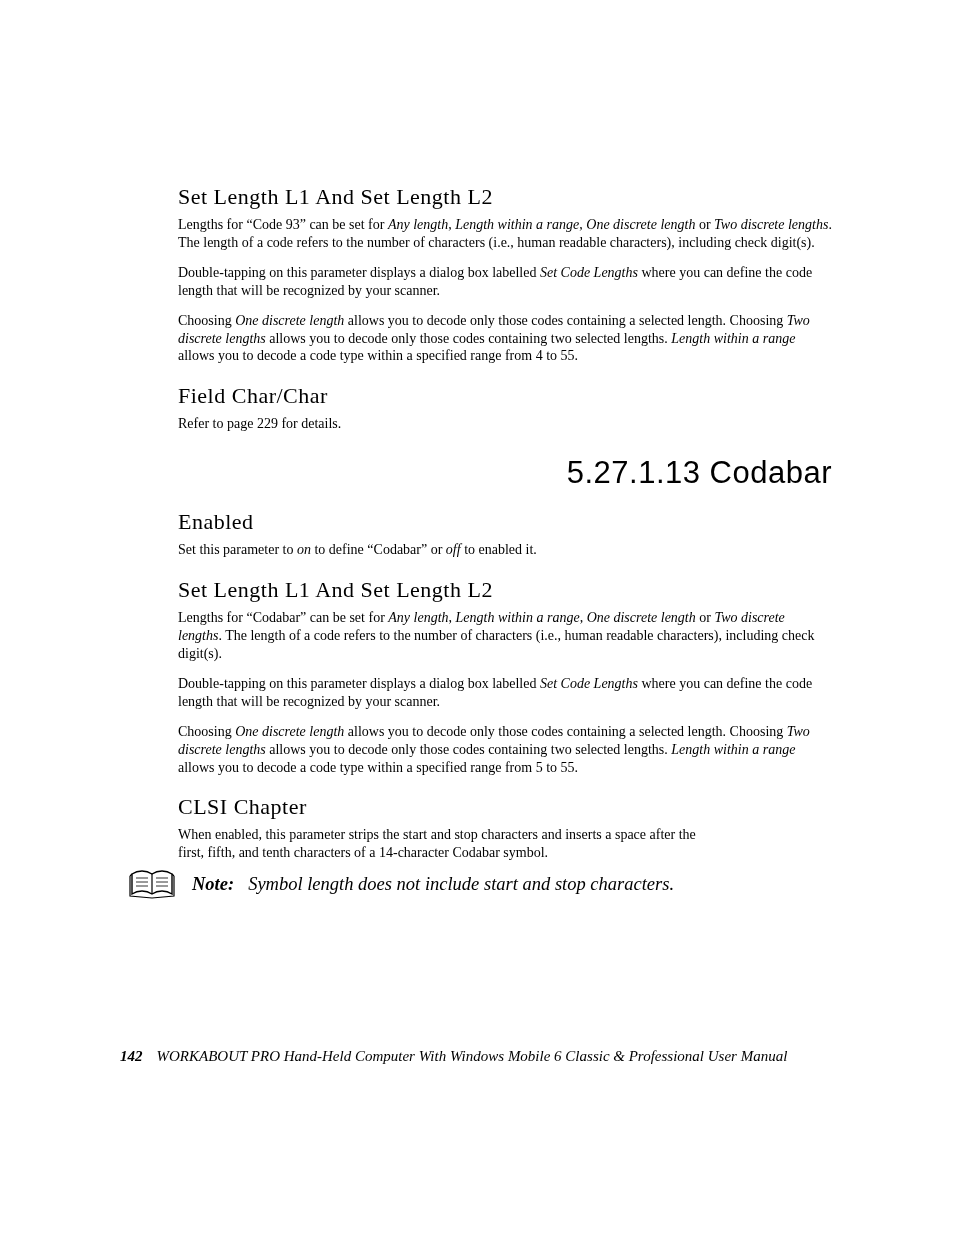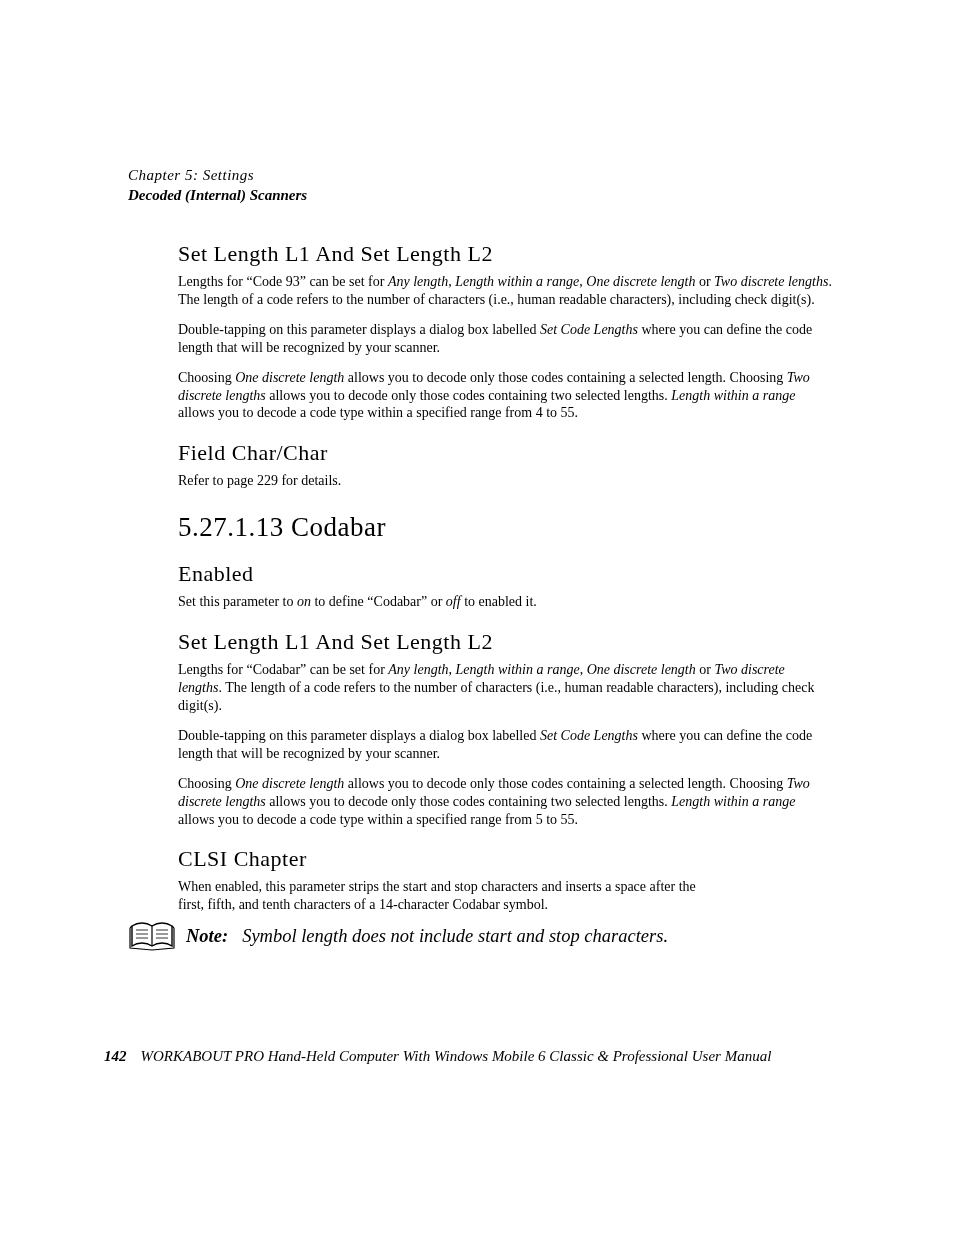--- a/index.html
+++ b/index.html
@@ -33,72 +33,69 @@
 
   h3.sec {
     font-family: Liberation Serif, serif;
     font-stretch: condensed;
     font-weight: 400;
     font-size: 22px;
     letter-spacing: 0.5px;
     margin: 18px 0 6px 0;
   }
   h2.numbered {
-    font-family: Liberation Serif, serif;
+    font-family: Liberation Sans, sans-serif;
     font-stretch: condensed;
     font-weight: 400;
-    font-size: 27px;
+    font-size: 31px;
     letter-spacing: 0.5px;
     margin: 22px 0 8px 0;
+    text-align: right;
   }
   p.body {
     font-size: 14px;
     line-height: 1.28;
     margin: 0 0 12px 0;
   }
   .ital { font-style: italic; }
 
   .note-row {
     display: flex;
     align-items: flex-start;
-    gap: 10px;
+    gap: 16px;
     margin-top: 5px;
     margin-left: -50px;
     text-align: right;
   }
   .note-label {
     font-weight: bold;
     font-style: italic;
     font-size: 18.5px;
     margin-right: 14px;
   }
   .note-text {
     font-style: italic;
     font-size: 18.5px;
   }
   .note-icon { flex: 0 0 48px; margin-top:-6px;}
 
   .footer {
     position: absolute;
-    left: 104px;
+    left: 120px;
     top: 1048px;
     width: 720px;
     font-size: 15px;
     font-style: italic;
   }
   .footer .pg { font-weight: bold; font-style: italic; margin-right: 14px; }
 </style>
 </head>
 <body>
 
 <div class="page">
-  <div class="running-head">
-    <div class="ch-line">Chapter 5: Settings</div>
-    <div class="ch-sub">Decoded (Internal) Scanners</div>
-  </div>
 
   <div class="content">
 
     <h3 class="sec">Set Length L1 And Set Length L2</h3>
     <p class="body">
       <span>Lengths for “Code 93” can be set for </span><span class="ital">Any length</span><span>, </span><span class="ital">Length within a range</span><span>, </span><span class="ital">One discrete length</span><span> or </span><span class="ital">Two discrete lengths</span><span>. The length of a code refers to the number of characters (i.e., human readable characters), including check digit(s).</span>
     </p>
     <p class="body">
       <span>Double-tapping on this parameter displays a dialog box labelled </span><span class="ital">Set Code Lengths</span><span> where you can define the code length that will be recognized by your scanner.</span>
     </p>

